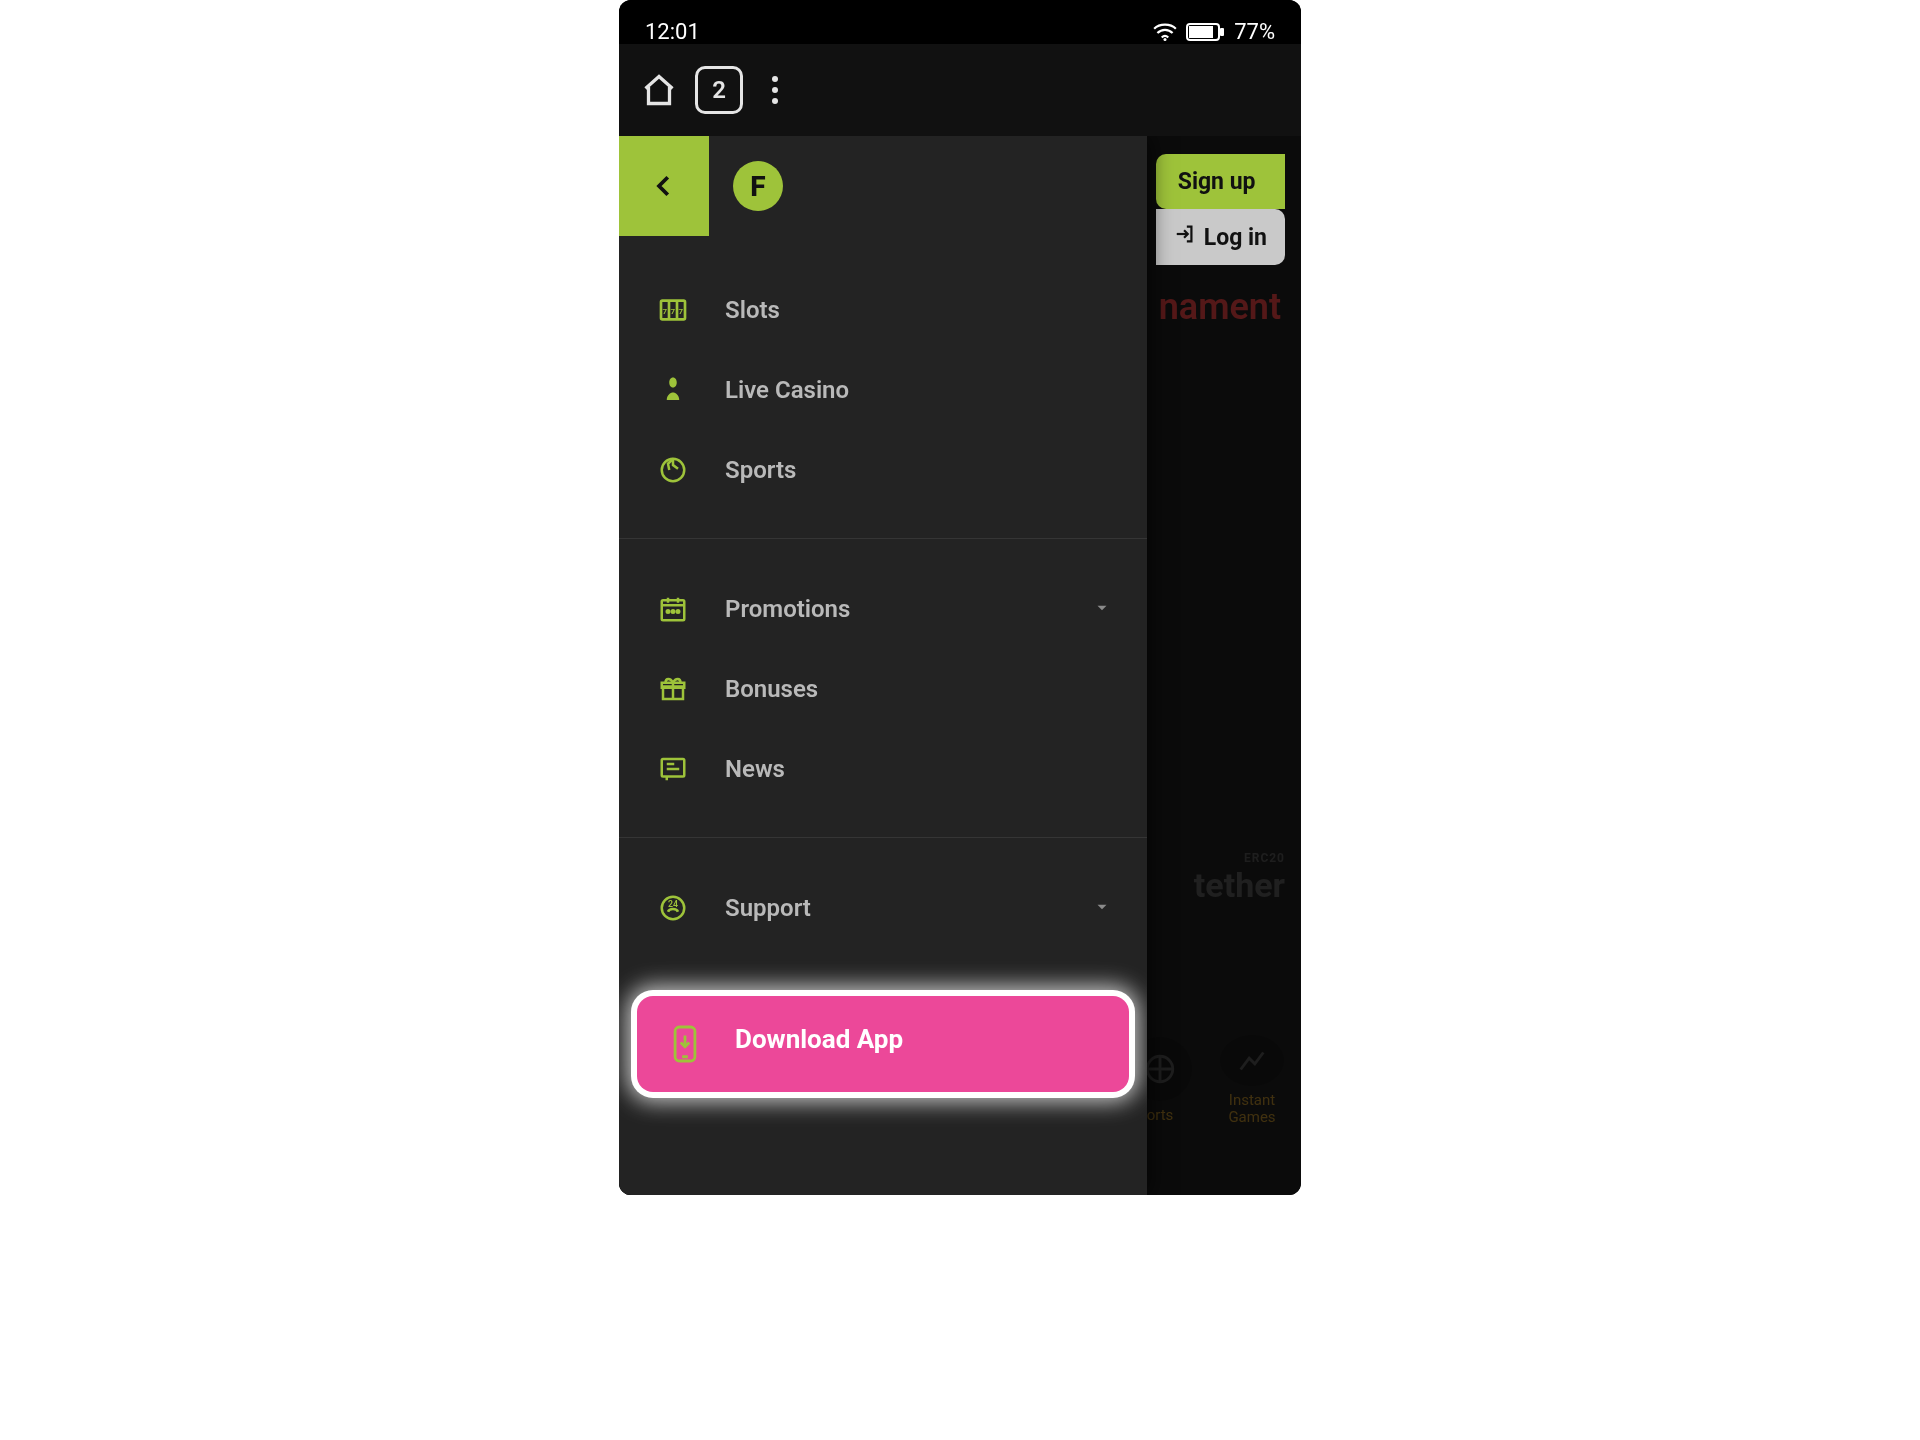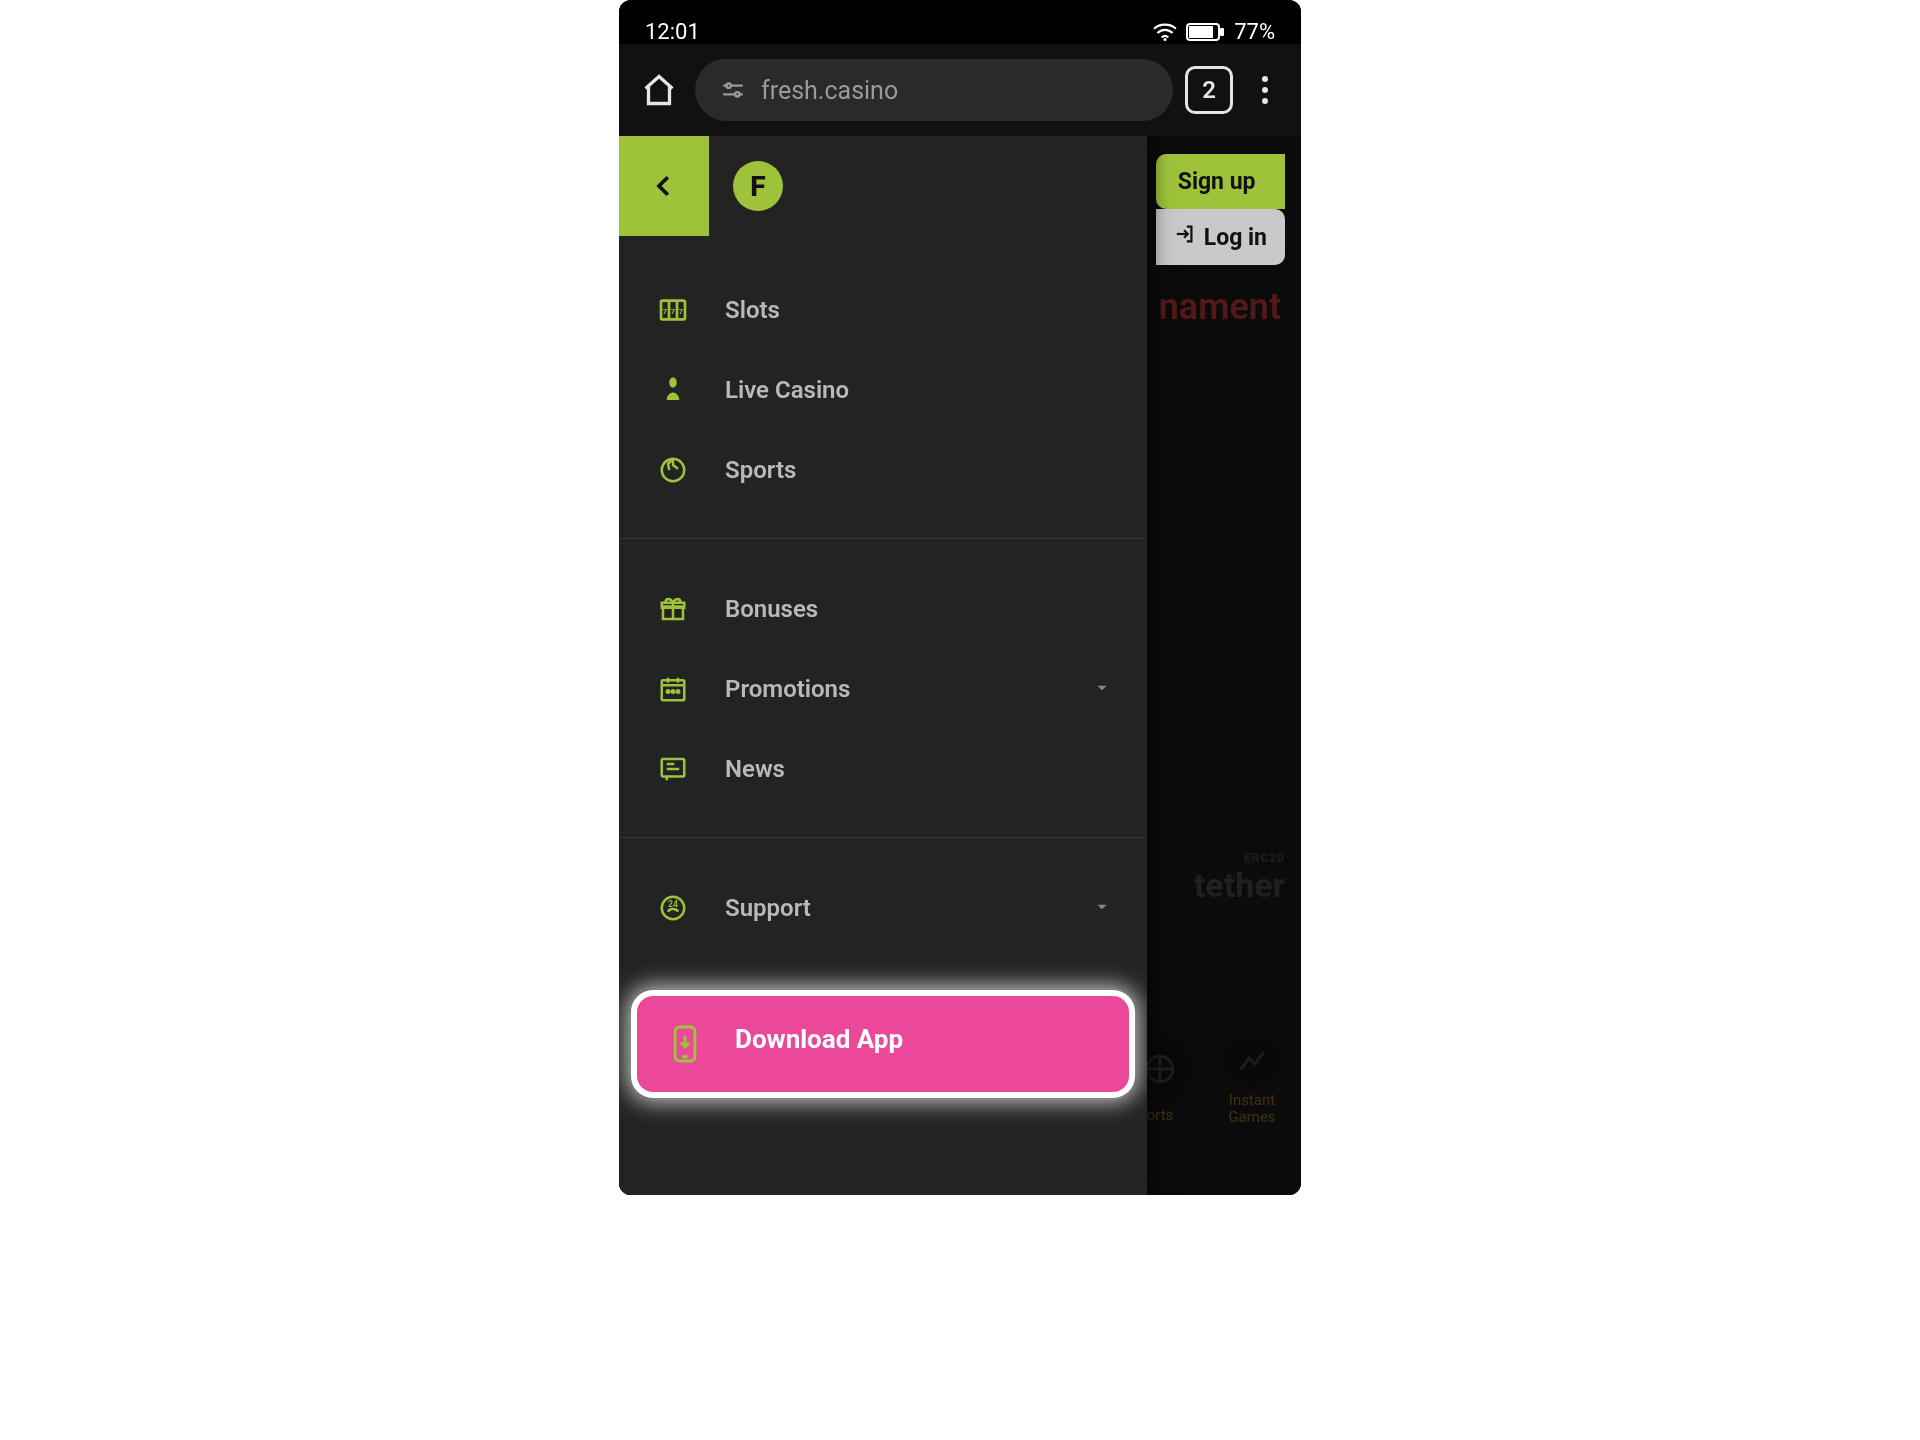--- a/index.html
+++ b/index.html
@@ -208,31 +208,20 @@
     </div>
   </div>
 
   <div class="browser-row">
     <div class="home-btn">
       <svg width="36" height="36" viewBox="0 0 24 24" fill="none" stroke="#e5e5e5" stroke-width="2.2">
         <path d="M3 11 L12 3 L21 11"></path>
           <path d="M5 10 V21 H19 V10"></path>
       </svg>
     </div>
-    <div class="urlbar">
-      <span class="tune-icon">
-        <svg width="26" height="26" viewBox="0 0 24 24" fill="none" stroke="#9a9a9a" stroke-width="2.2">
-          <line x1="3" y1="8" x2="21" y2="8"></line>
-            <circle cx="8" cy="8" r="2" fill="#2a2a2a"></circle>
-          <line x1="3" y1="16" x2="21" y2="16"></line>
-            <circle cx="16" cy="16" r="2" fill="#2a2a2a"></circle>
-        </svg>
-      </span>
-      <span>fresh.casino</span>
-    </div>
     <div class="tabs-btn">
       <span>2</span>
     </div>
     <div class="more-btn">
       <div class="more-dots">
           <span></span>
           <span></span>
           <span></span>
         </div>
     </div>
@@ -326,50 +315,50 @@
             <span>Sports</span>
           </div>
         </div>
 
         <div class="gap-section"></div>
 
         <div class="menu-section">
           <div class="menu-item">
             <span class="ic">
               <svg width="30" height="30" viewBox="0 0 24 24" fill="none" stroke="#9ec33a" stroke-width="2">
-                  <rect x="4" y="10" width="16" height="10"></rect>
-                  <rect x="3" y="7" width="18" height="4"></rect>
-                  <line x1="12" y1="7" x2="12" y2="20"></line>
-                  <path d="M12 7c-2-4-6-4-6 0M12 7c2-4 6-4 6 0"></path>
-                </svg>
-            </span>
-            <span>Bonuses</span>
-          </div>
-          <div class="menu-item">
-            <span class="ic">
-              <svg width="30" height="30" viewBox="0 0 24 24" fill="none" stroke="#9ec33a" stroke-width="2">
                   <rect x="3" y="5" width="18" height="16" rx="1"></rect>
                   <line x1="3" y1="9" x2="21" y2="9"></line>
                   <line x1="8" y1="3" x2="8" y2="7"></line>
                   <line x1="16" y1="3" x2="16" y2="7"></line>
                   <circle cx="8" cy="14" r="1" fill="#9ec33a"></circle>
                   <circle cx="12" cy="14" r="1" fill="#9ec33a"></circle>
                   <circle cx="16" cy="14" r="1" fill="#9ec33a"></circle>
                 </svg>
             </span>
             <span>Promotions</span>
             <span class="chev">
               <svg width="18" height="18" viewBox="0 0 24 24" fill="#8a8a8a">
                   <path d="M6 9l6 6 6-6z"></path>
                 </svg>
             </span>
           </div>
           <div class="menu-item">
             <span class="ic">
               <svg width="30" height="30" viewBox="0 0 24 24" fill="none" stroke="#9ec33a" stroke-width="2">
+                  <rect x="4" y="10" width="16" height="10"></rect>
+                  <rect x="3" y="7" width="18" height="4"></rect>
+                  <line x1="12" y1="7" x2="12" y2="20"></line>
+                  <path d="M12 7c-2-4-6-4-6 0M12 7c2-4 6-4 6 0"></path>
+                </svg>
+            </span>
+            <span>Bonuses</span>
+          </div>
+          <div class="menu-item">
+            <span class="ic">
+              <svg width="30" height="30" viewBox="0 0 24 24" fill="none" stroke="#9ec33a" stroke-width="2">
                   <rect x="3" y="4" width="18" height="14" rx="1"></rect>
                   <line x1="7" y1="8" x2="13" y2="8"></line>
                   <line x1="7" y1="12" x2="17" y2="12"></line>
                   <path d="M7 18v3"></path>
                 </svg>
             </span>
             <span>News</span>
           </div>
         </div>
 

